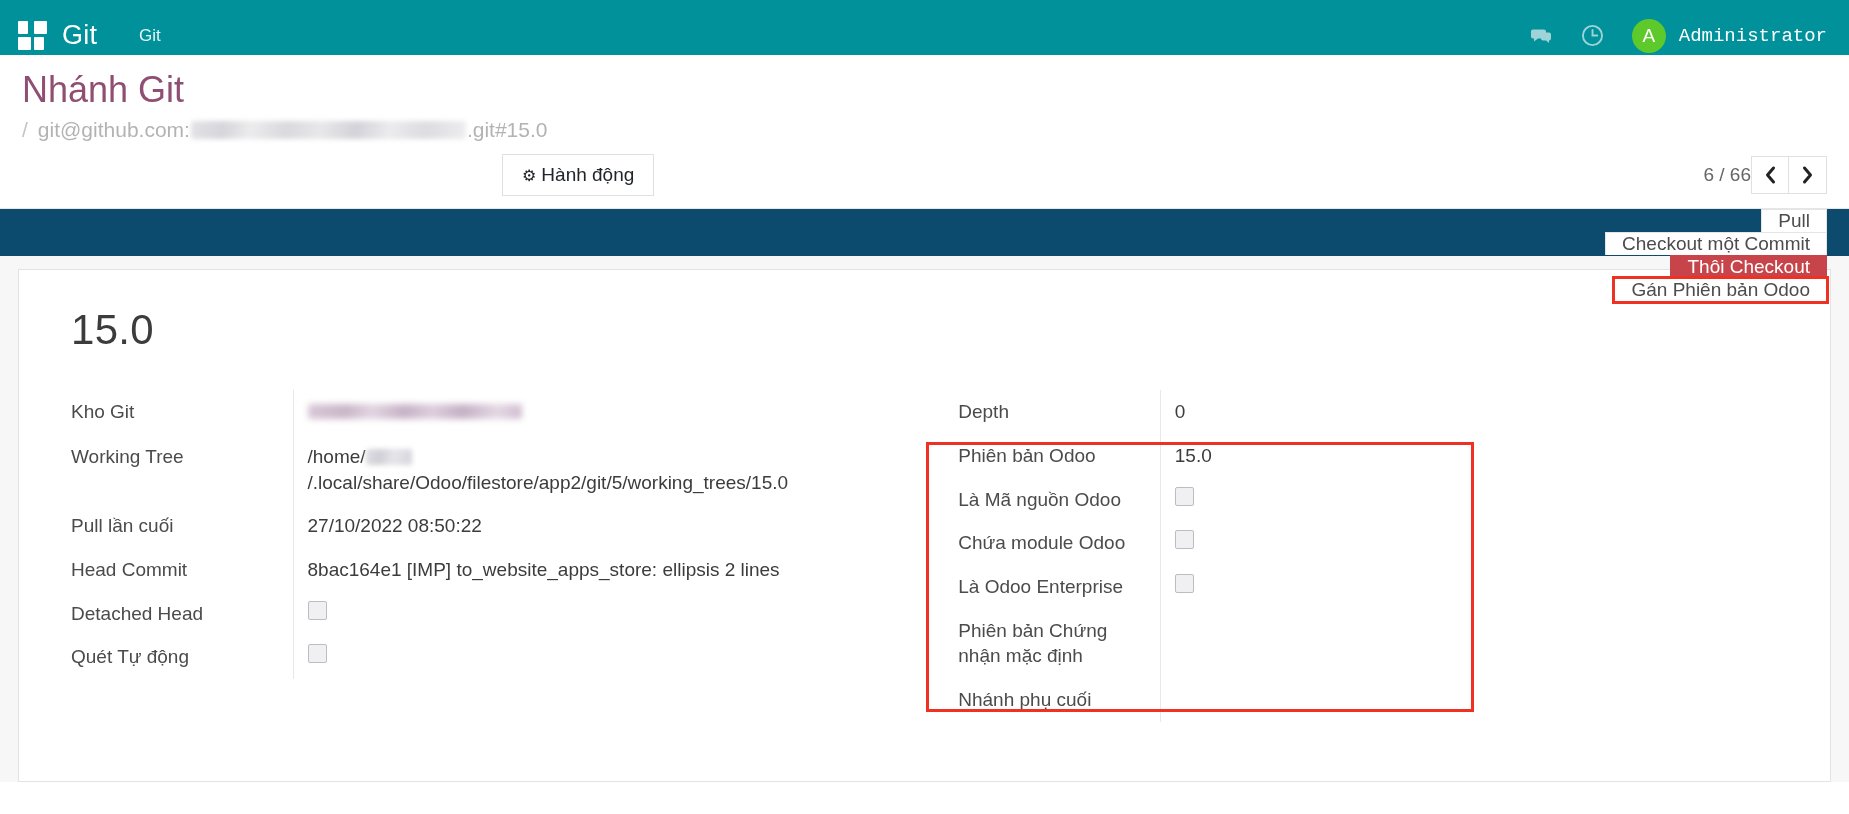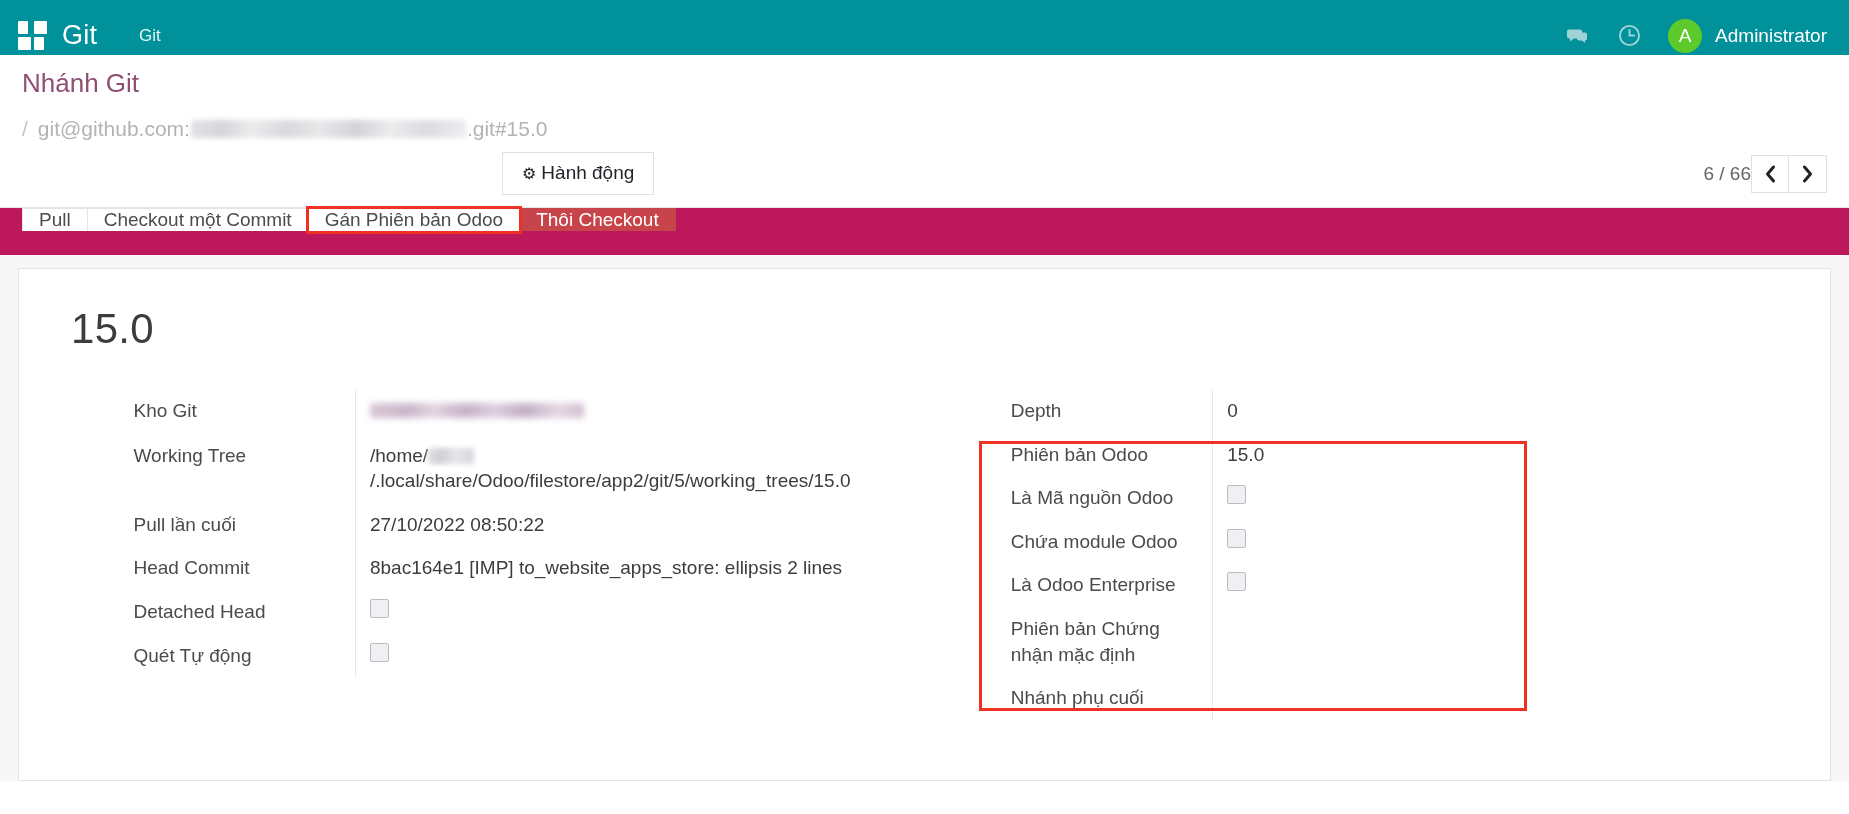--- a/index.html
+++ b/index.html
@@ -58,35 +58,35 @@
     cursor: pointer;
   }
   .user-block { display: flex; align-items: center; gap: 13px; cursor: pointer; }
   .avatar {
     width: 34px; height: 34px; border-radius: 50%;
     background: #5dc92b;
     color: #fff;
     display: flex; align-items: center; justify-content: center;
     font-size: 19px;
   }
-  .user-name { font-size: 19px; color: #ffffff; }
+  .user-name { font-size: 19px; color: #ffffff; font-family: Liberation Mono, monospace; }
 
   
   .control-panel {
     background: #ffffff;
     padding: 14px 22px 0 22px;
     position: relative;
     border-bottom: 1px solid #e6e6e6;
   }
   .breadcrumb-title {
-    font-size: 26px;
+    font-size: 36px;
     color: #8f4e72;
     font-weight: 400;
     line-height: 1.15;
-    margin-bottom: 16px;
+    margin-bottom: 6px;
   }
   .breadcrumb-sub {
     font-size: 21px;
     color: #b3b3b3;
     display: flex;
     align-items: center;
     white-space: nowrap;
     line-height: 1.3;
   }
   .breadcrumb-sep { margin-right: 10px; color: #c4c4c4; }
@@ -137,24 +137,25 @@
     font-size: 22px;
     color: #222;
     cursor: pointer;
     font-weight: bold;
   }
   .pager-btn + .pager-btn { border-left: none; }
 
   
   .button-box {
     display: flex;
-    align-items: flex-start;
+    align-items: flex-end;
     padding: 0 22px;
-    background: #be185d;
+    background: #0c4a6e;
     height: 47px;
+    flex-direction: column;
   }
   .stat-btn {
     background: #ffffff;
     border: 1px solid #e4e4e4;
     border-bottom: none;
     font-size: 19px;
     color: #4c4c4c;
     padding: 0 16px;
     display: flex; align-items: center;
     cursor: pointer;
@@ -192,22 +193,21 @@
   }
   .sheet-title {
     font-size: 42px;
     color: #3c3c3c;
     font-weight: 400;
     margin: 6px 0 36px 8px;
     letter-spacing: .3px;
   }
   .groups {
     display: flex;
-    gap: 6px;
-    justify-content: flex-end;
+    gap: 16px;
   }
   .group { width: 48%; position: relative; }
   .group.right { padding-left: 50px; }
   table.fields { border-collapse: collapse; width: 100%; }
   table.fields td { padding: 0; vertical-align: top; }
   .fld-label {
     font-size: 19px;
     color: #4b4b4b;
     padding: 9px 14px 9px 8px !important;
     width: 230px;
@@ -319,25 +319,25 @@
             <path d="M3.5 3l6 7-6 7"></path>
           </svg>
       </button>
     </div>
   </div>
 </div>
 
 <div class="button-box">
   <button class="stat-btn">Pull</button>
   <button class="stat-btn">Checkout một Commit</button>
+  <button class="stat-btn danger">Thôi Checkout</button>
   <button class="stat-btn highlight">
     <span>Gán Phiên bản Odoo</span>
     <span class="hl-box hl-tab"></span>
   </button>
-  <button class="stat-btn danger">Thôi Checkout</button>
 </div>
 
 <div class="sheet-bg">
   <div class="sheet">
     <div class="sheet-title">15.0</div>
 
     <div class="groups">
 
       <div class="group left">
         <table class="fields">

